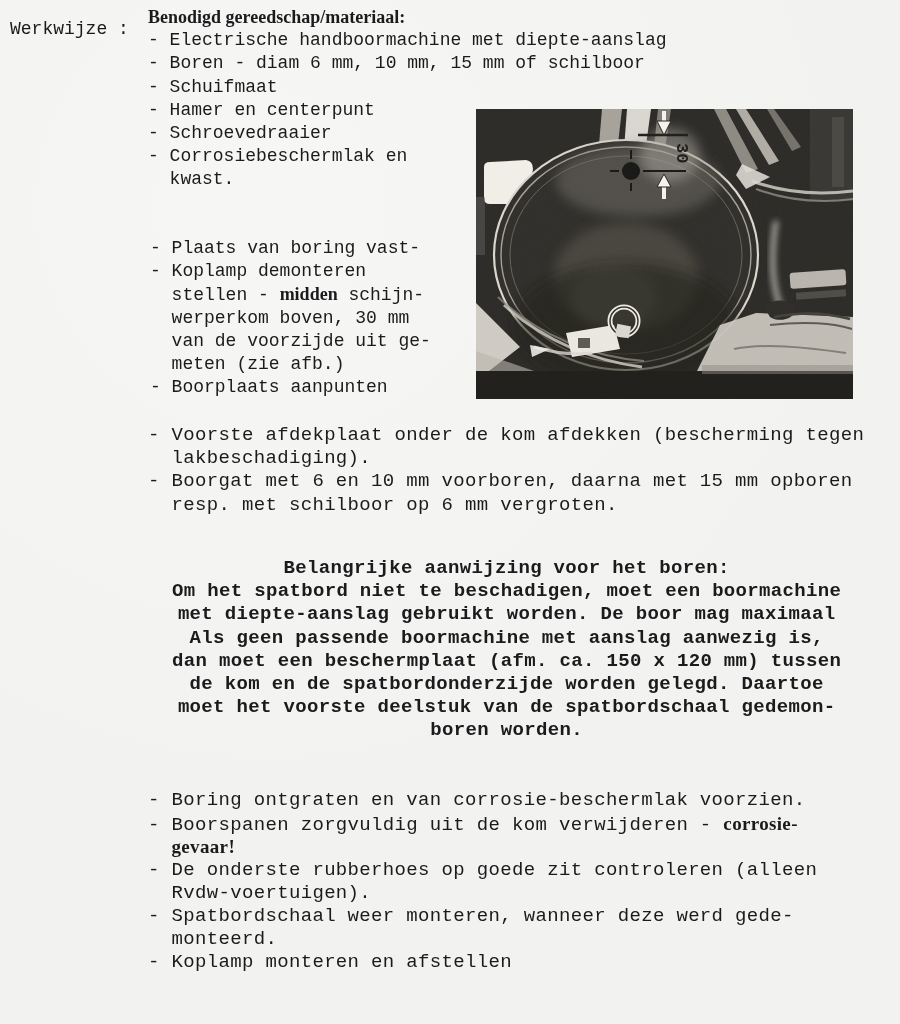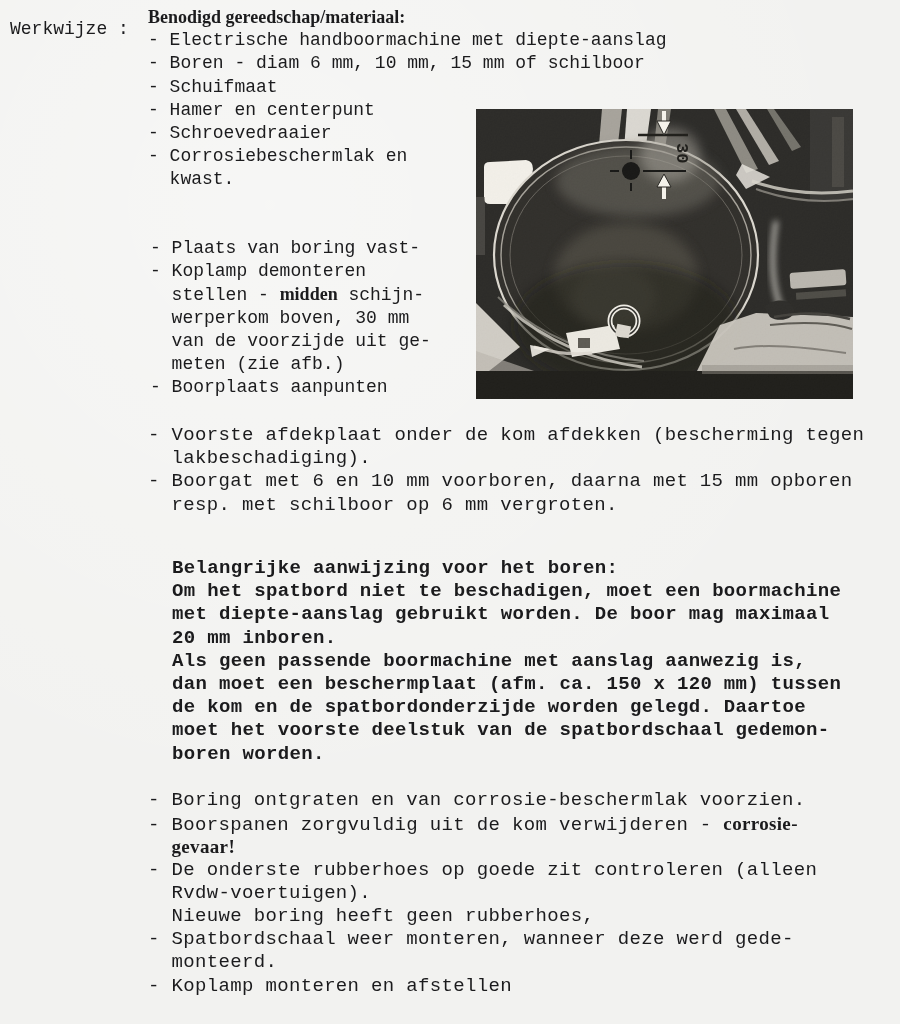--- a/index.html
+++ b/index.html
@@ -52,39 +52,37 @@
       <div class="line"><span>- Boorplaats aanpunten</span></div>
     </div>
 
   <div class="sec sz-l" style="left:148px; top:424px;">
       <div class="line"><span>- Voorste afdekplaat onder de kom afdekken (bescherming tegen</span></div>
       <div class="line"><span>  lakbeschadiging).</span></div>
       <div class="line"><span>- Boorgat met 6 en 10 mm voorboren, daarna met 15 mm opboren</span></div>
       <div class="line"><span>  resp. met schilboor op 6 mm vergroten.</span></div>
     </div>
 
-  <div class="sec sz-l bold" style="left:172px; top:557px;">
+  <div class="sec sz-l bold" style="left:172px; top:557px;text-align:center;">
       <div class="line"><span>Belangrijke aanwijzing voor het boren:</span></div>
       <div class="line"><span>Om het spatbord niet te beschadigen, moet een boormachine</span></div>
       <div class="line"><span>met diepte-aanslag gebruikt worden. De boor mag maximaal</span></div>
-      <div class="line"><span>20 mm inboren.</span></div>
       <div class="line"><span>Als geen passende boormachine met aanslag aanwezig is,</span></div>
       <div class="line"><span>dan moet een beschermplaat (afm. ca. 150 x 120 mm) tussen</span></div>
       <div class="line"><span>de kom en de spatbordonderzijde worden gelegd. Daartoe</span></div>
       <div class="line"><span>moet het voorste deelstuk van de spatbordschaal gedemon-</span></div>
       <div class="line"><span>boren worden.</span></div>
     </div>
 
   <div class="sec sz-l" style="left:148px; top:789px;">
       <div class="line"><span>- Boring ontgraten en van corrosie-beschermlak voorzien.</span></div>
       <div class="line"><span>- Boorspanen zorgvuldig uit de kom verwijderen - </span><span class="b">corrosie-</span></div>
       <div class="line"><span>  </span><span class="b">gevaar!</span></div>
       <div class="line"><span>- De onderste rubberhoes op goede zit controleren (alleen</span></div>
       <div class="line"><span>  Rvdw-voertuigen).</span></div>
-      <div class="line"><span>  Nieuwe boring heeft geen rubberhoes,</span></div>
       <div class="line"><span>- Spatbordschaal weer monteren, wanneer deze werd gede-</span></div>
       <div class="line"><span>  monteerd.</span></div>
       <div class="line"><span>- Koplamp monteren en afstellen</span></div>
     </div>
 
   <figure class="photo">
     <svg viewBox="0 0 377 290" width="377" height="290">
       <defs>
         <filter id="b6" x="-40%" y="-40%" width="180%" height="180%">
             <feGaussianBlur stdDeviation="6"></feGaussianBlur>

